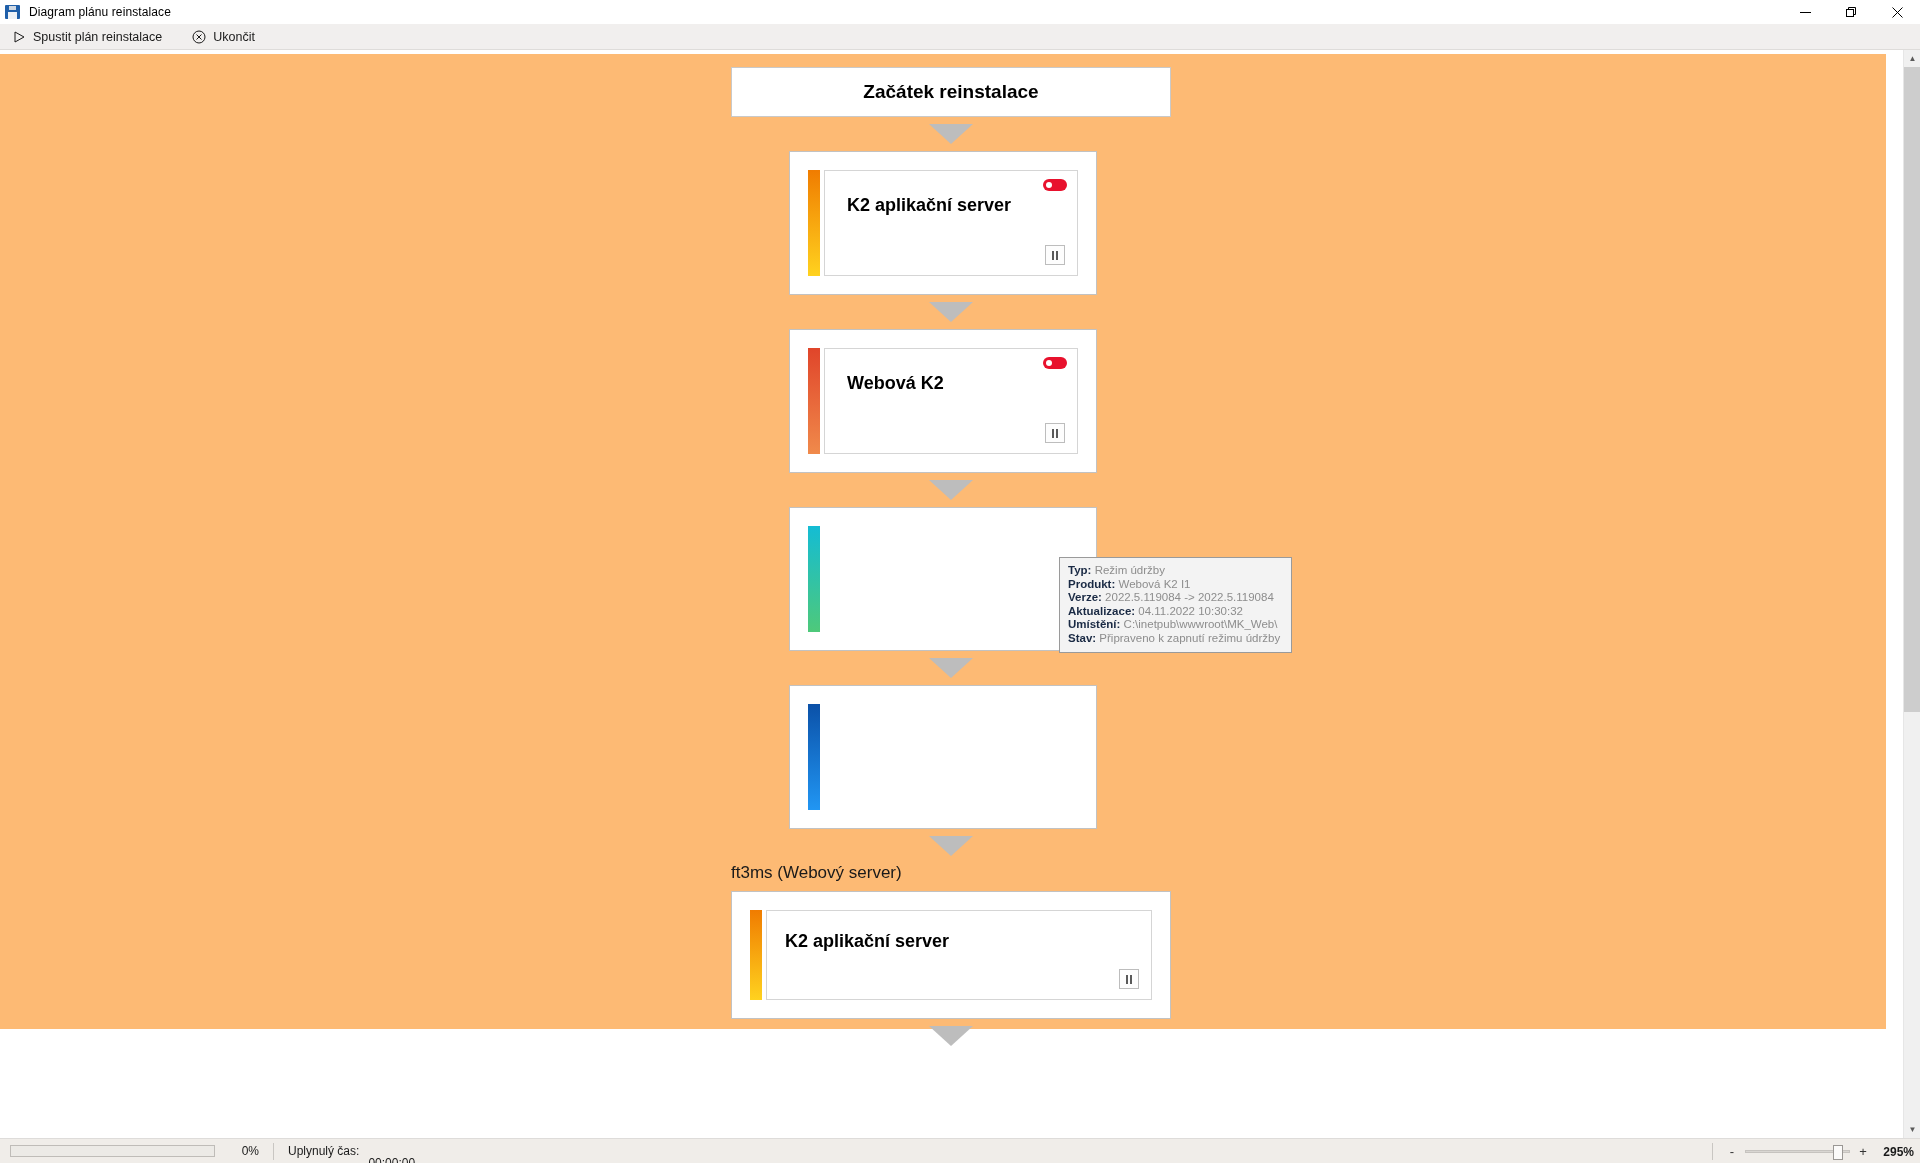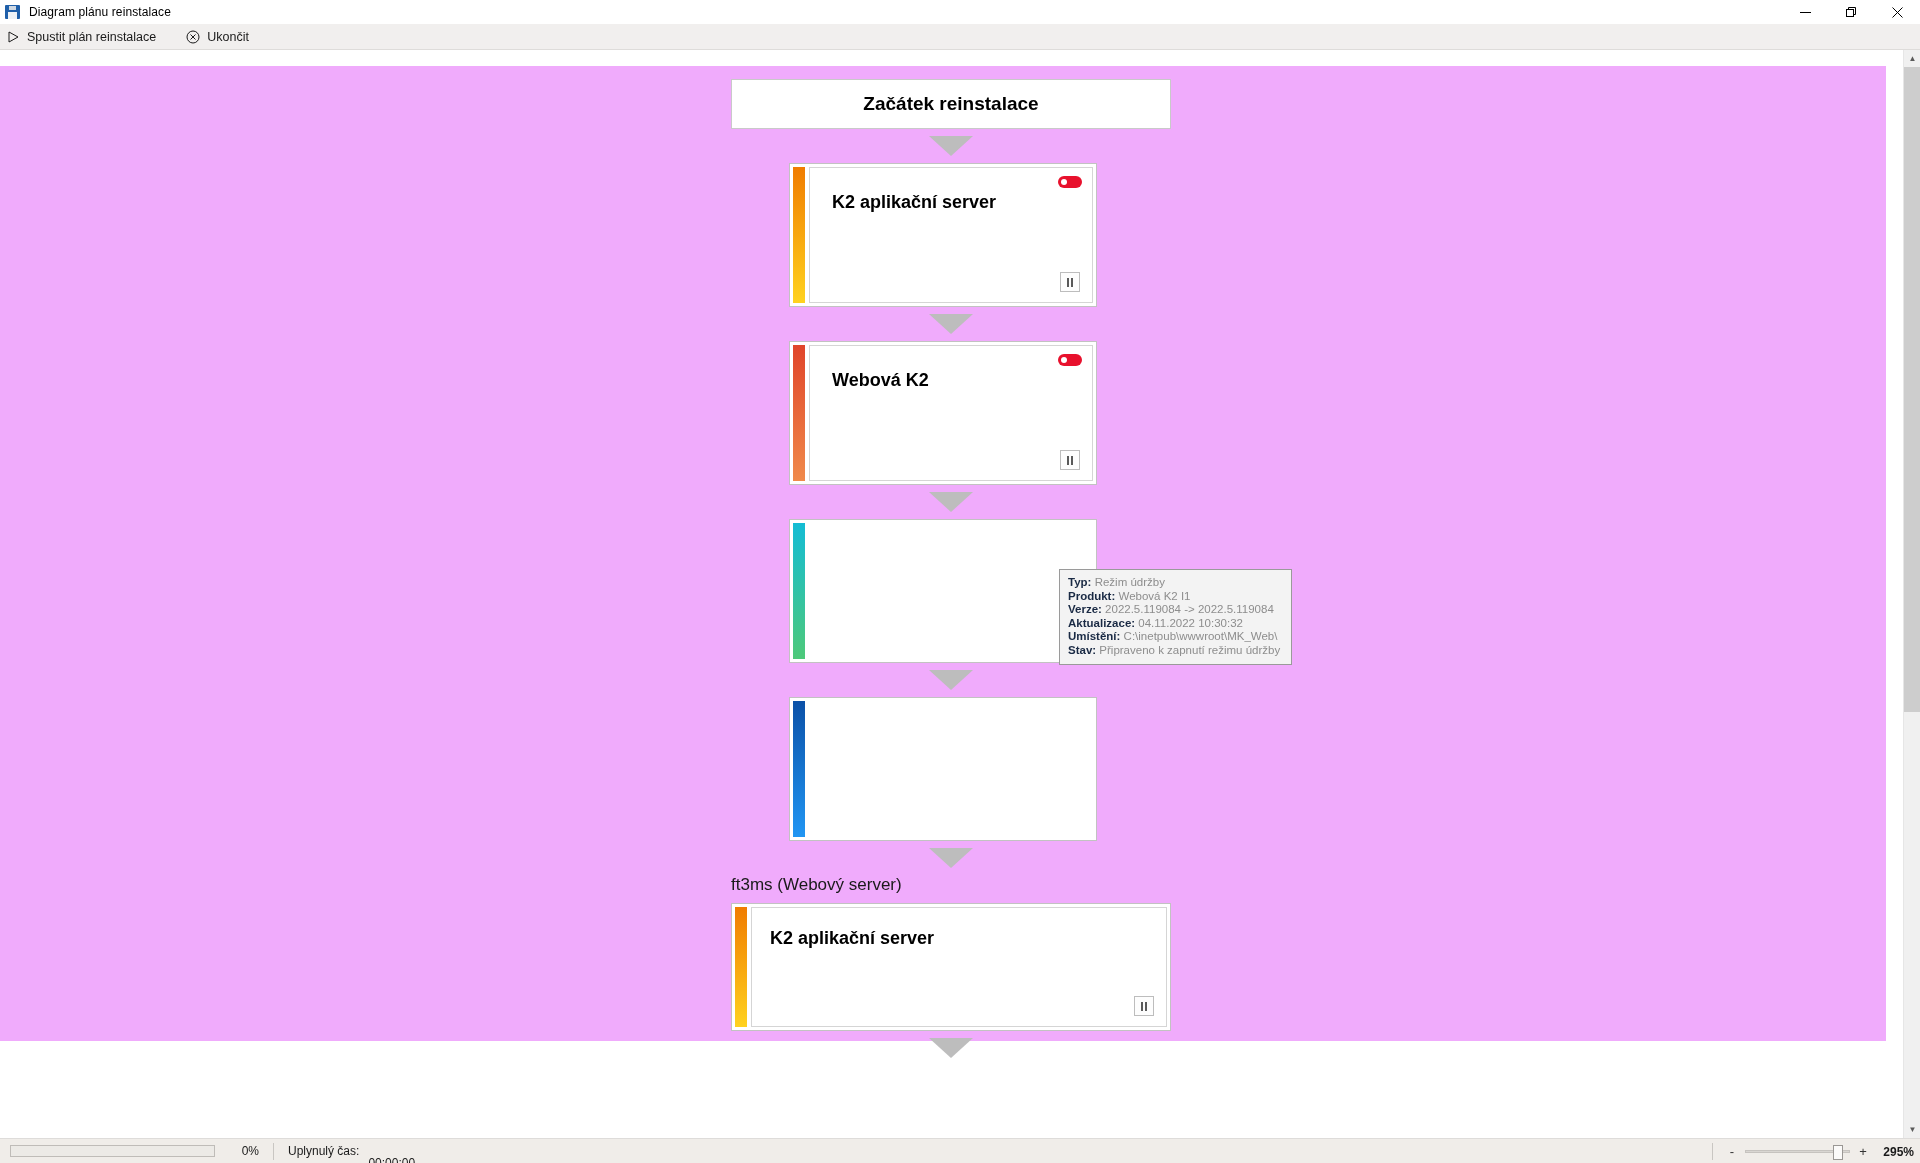--- a/index.html
+++ b/index.html
@@ -64,20 +64,21 @@
   }
   .wc svg { display: block; }
 
   
   .toolbar {
     height: 26px;
     background: #f1efee;
     border-bottom: 1px solid #dedcda;
     display: flex;
     align-items: center;
+    padding-left: 6px;
     gap: 18px;
   }
   .tb-item {
     display: flex; align-items: center;
     gap: 7px;
     font-size: 12.5px;
     color: #1a1a1a;
     padding: 2px 6px;
     cursor: default;
     white-space: nowrap;
@@ -87,24 +88,24 @@
   
   .canvas-wrap {
     position: relative;
     width: 1920px;
     height: 1088px;
     background: #ffffff;
     overflow: hidden;
   }
   .canvas {
     position: absolute;
-    left: 0; top: 16px;
+    left: 0; top: 4px;
     width: 1886px;
     height: 975px;
-    background: #f0abfc;
+    background: #fdba74;
   }
 
   .flow {
     position: absolute;
     left: 731px;
     top: 13px;
     width: 440px;
   }
 
   .node-start {
@@ -132,21 +133,21 @@
   }
 
   .node {
     position: relative;
     width: 308px;
     height: 144px;
     margin-left: 58px;
     border: 1px solid #c2c2c2;
     background: #ffffff;
     display: flex;
-    padding: 3px;
+    padding: 18px;
   }
   .node.wide {
     width: 440px;
     margin-left: 0;
     height: 128px;
   }
   .node-bar {
     width: 12px;
     height: 100%;
     flex: 0 0 auto;

